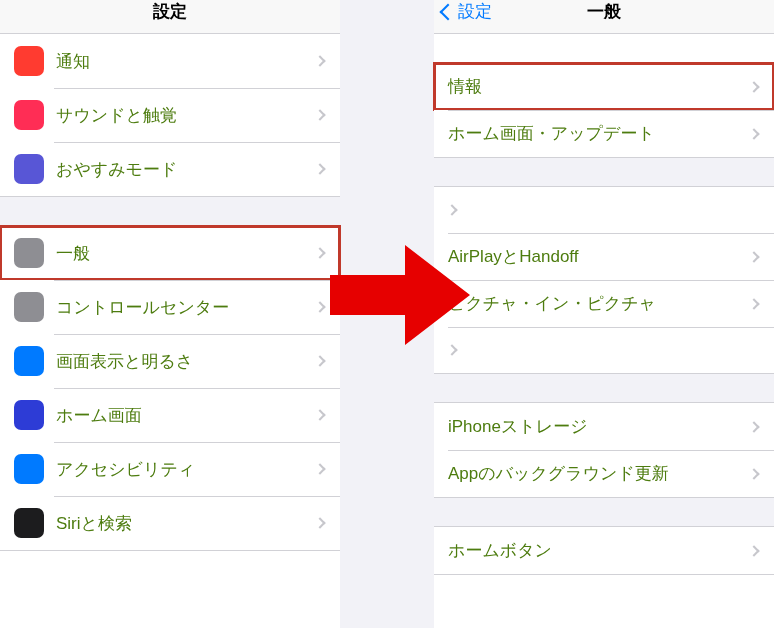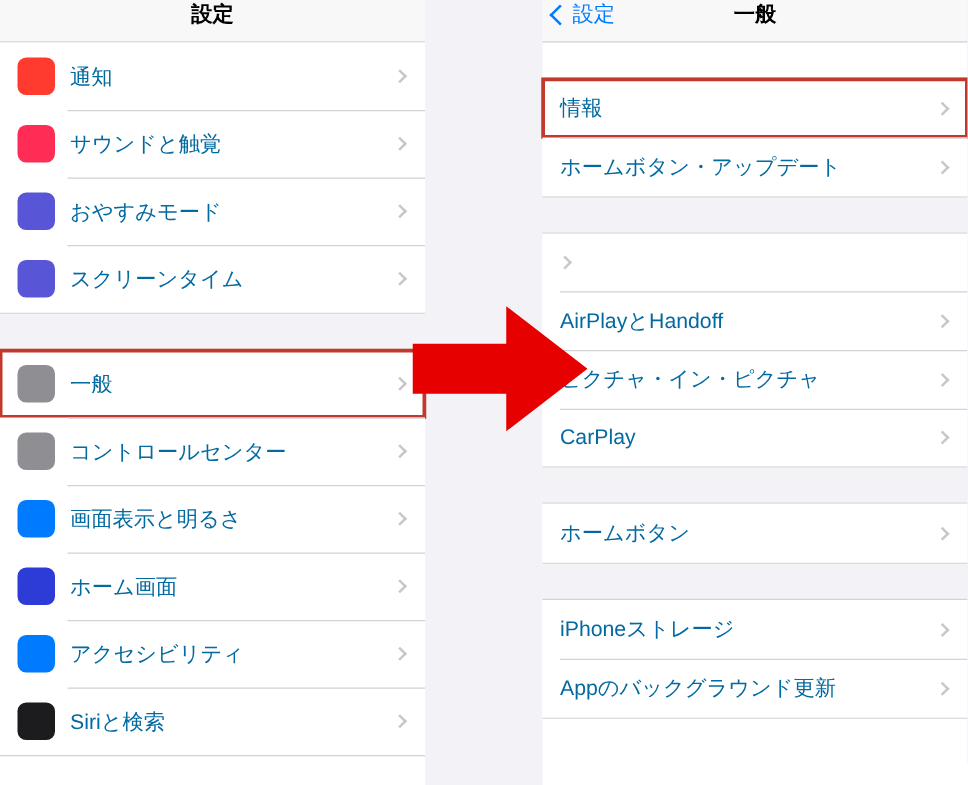--- a/index.html
+++ b/index.html
@@ -82,21 +82,21 @@
     border-radius: 7px;
     margin-right: 12px;
     flex-shrink: 0;
     display: flex;
     align-items: center;
     justify-content: center;
   }
   .label {
     flex: 1;
     font-size: 17px;
-    color: #0369a1;
+    color: #4d7c0f;
   }
   .chev-right {
     width: 8px; height: 8px;
     border-top: 2px solid #c7c7cc;
     border-right: 2px solid #c7c7cc;
     transform: rotate(45deg);
     margin-right: 2px;
   }
   .highlight {
     outline: 3px solid #c0392b;
@@ -127,25 +127,20 @@
           <div class="chev-right"></div>
         </div>
         <div class="row with-icon">
           <div class="icon" style="background: rgb(255, 45, 85);"></div>
           <div class="label">サウンドと触覚</div>
           <div class="chev-right"></div>
         </div>
         <div class="row with-icon">
           <div class="icon" style="background: rgb(88, 86, 214);"></div>
           <div class="label">おやすみモード</div>
-          <div class="chev-right"></div>
-        </div>
-        <div class="row with-icon">
-          <div class="icon" style="background: rgb(88, 86, 214);"></div>
-          <div class="label">スクリーンタイム</div>
           <div class="chev-right"></div>
         </div>
       </div>
     <div class="group" id="lg2">
         <div class="row with-icon highlight">
           <div class="icon" style="background: rgb(142, 142, 147);"></div>
           <div class="label">一般</div>
           <div class="chev-right"></div>
         </div>
         <div class="row with-icon">
@@ -185,54 +180,53 @@
     </div>
     <div class="nav-title">一般</div>
   </div>
   <div class="content">
     <div class="group" id="rg1">
         <div class="row highlight">
           <div class="label">情報</div>
           <div class="chev-right"></div>
         </div>
         <div class="row">
-          <div class="label">ホームボタン・アップデート</div>
+          <div class="label">ホーム画面・アップデート</div>
           <div class="chev-right"></div>
         </div>
       </div>
     <div class="group" id="rg2">
         <div class="row">
           <div class="chev-right"></div>
         </div>
         <div class="row">
           <div class="label">AirPlayとHandoff</div>
           <div class="chev-right"></div>
         </div>
         <div class="row">
           <div class="label">ピクチャ・イン・ピクチャ</div>
           <div class="chev-right"></div>
         </div>
         <div class="row">
-          <div class="label">CarPlay</div>
+          <div class="chev-right"></div>
+        </div>
+      </div>
+    <div class="group" id="rg4">
+        <div class="row">
+          <div class="label">iPhoneストレージ</div>
+          <div class="chev-right"></div>
+        </div>
+        <div class="row">
+          <div class="label">Appのバックグラウンド更新</div>
           <div class="chev-right"></div>
         </div>
       </div>
     <div class="group" id="rg3">
         <div class="row">
           <div class="label">ホームボタン</div>
-          <div class="chev-right"></div>
-        </div>
-      </div>
-    <div class="group" id="rg4">
-        <div class="row">
-          <div class="label">iPhoneストレージ</div>
-          <div class="chev-right"></div>
-        </div>
-        <div class="row">
-          <div class="label">Appのバックグラウンド更新</div>
           <div class="chev-right"></div>
         </div>
       </div>
   </div>
 </div>
 
 <svg class="arrow" viewBox="0 0 140 110">
   <polygon points="0,35 75,35 75,5 140,55 75,105 75,75 0,75" fill="#e60000"></polygon>
 </svg>
 

